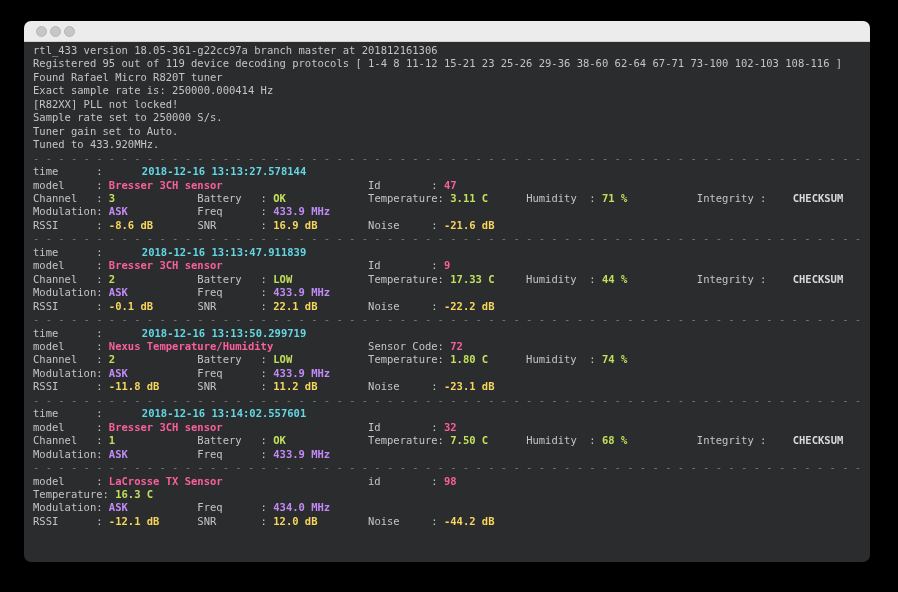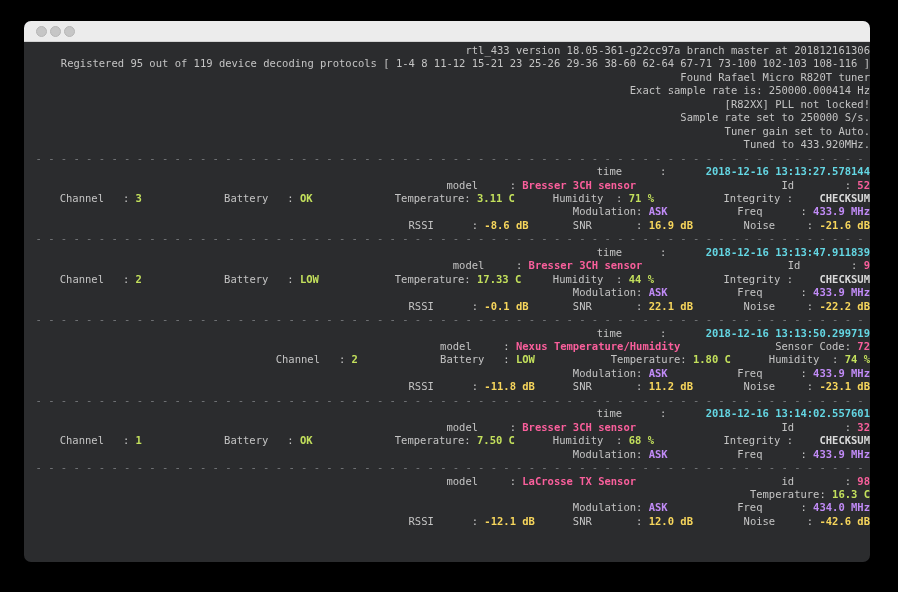--- a/index.html
+++ b/index.html
@@ -2,21 +2,21 @@
 <html style="--background: #2b2c2e; --foreground: #c4c4c4; --separator: #7a7d80; --cyan: #64d7e4; --pink: #fa5f9c; --lime: #c3e05c; --purple: #c18bf7; --yellow: #f7d65c; --white: #d9d9d9; --titlebar_bg: #ececec; --titlebar_border: #d2d2d2; --traffic_light_fill: #c6c6c6; --traffic_light_border: #b6b6b6;"><head>
 <meta charset="utf-8">
 <style>
   * { margin: 0; padding: 0; box-sizing: border-box; }
   html, body {
     width: 898px; height: 592px;
     background: #000000;
     overflow: hidden;
     font-family: "DejaVu Sans Mono", monospace;
   }
-  .screen { position: relative; width: 898px; height: 592px; background: #000; text-align: right; }
+  .screen { position: relative; width: 898px; height: 592px; background: #000; }
   .window {
     position: absolute; left: 24px; top: 21px;
     width: 846px; height: 541px;
     border-radius: 7px;
     overflow: hidden;
     background: var(--background);
     box-shadow: 0 18px 45px rgba(0,0,0,0.85);
   }
   .titlebar {
     height: 21px;
@@ -75,21 +75,21 @@
         <div class="line"><span class="seg fg">rtl_433 version 18.05-361-g22cc97a branch master at 201812161306</span></div>
         <div class="line"><span class="seg fg">Registered 95 out of 119 device decoding protocols [ 1-4 8 11-12 15-21 23 25-26 29-36 38-60 62-64 67-71 73-100 102-103 108-116 ]</span></div>
         <div class="line"><span class="seg fg">Found Rafael Micro R820T tuner</span></div>
         <div class="line"><span class="seg fg">Exact sample rate is: 250000.000414 Hz</span></div>
         <div class="line"><span class="seg fg">[R82XX] PLL not locked!</span></div>
         <div class="line"><span class="seg fg">Sample rate set to 250000 S/s.</span></div>
         <div class="line"><span class="seg fg">Tuner gain set to Auto.</span></div>
         <div class="line"><span class="seg fg">Tuned to 433.920MHz.</span></div>
         <div class="line"><span class="seg sep">- - - - - - - - - - - - - - - - - - - - - - - - - - - - - - - - - - - - - - - - - - - - - - - - - - - - - - - - - - - - - - - - - - </span></div>
         <div class="line"><span class="seg fg">time      : </span><span class="seg cyan">2018-12-16 13:13:27.578144</span></div>
-        <div class="line"><span class="seg fg">model     : </span><span class="seg pink">Bresser 3CH sensor</span><span class="seg fg">                       Id        : </span><span class="seg pink">52</span></div>
+        <div class="line"><span class="seg fg">model     : </span><span class="seg pink">Bresser 3CH sensor</span><span class="seg fg">                       Id        : </span><span class="seg pink">47</span></div>
         <div class="line"><span class="seg fg">Channel   : </span><span class="seg lime">3</span><span class="seg fg">             Battery   : </span><span class="seg lime">OK</span><span class="seg fg">             Temperature: </span><span class="seg lime">3.11 C</span><span class="seg fg">      Humidity  : </span><span class="seg lime">71 %</span><span class="seg fg">           Integrity : </span><span class="seg white">CHECKSUM</span></div>
         <div class="line"><span class="seg fg">Modulation: </span><span class="seg purple">ASK</span><span class="seg fg">           Freq      : </span><span class="seg purple">433.9 MHz</span></div>
         <div class="line"><span class="seg fg">RSSI      : </span><span class="seg yellow">-8.6 dB</span><span class="seg fg">       SNR       : </span><span class="seg yellow">16.9 dB</span><span class="seg fg">        Noise     : </span><span class="seg yellow">-21.6 dB</span></div>
         <div class="line"><span class="seg sep">- - - - - - - - - - - - - - - - - - - - - - - - - - - - - - - - - - - - - - - - - - - - - - - - - - - - - - - - - - - - - - - - - - </span></div>
         <div class="line"><span class="seg fg">time      : </span><span class="seg cyan">2018-12-16 13:13:47.911839</span></div>
         <div class="line"><span class="seg fg">model     : </span><span class="seg pink">Bresser 3CH sensor</span><span class="seg fg">                       Id        : </span><span class="seg pink">9</span></div>
         <div class="line"><span class="seg fg">Channel   : </span><span class="seg lime">2</span><span class="seg fg">             Battery   : </span><span class="seg lime">LOW</span><span class="seg fg">            Temperature: </span><span class="seg lime">17.33 C</span><span class="seg fg">     Humidity  : </span><span class="seg lime">44 %</span><span class="seg fg">           Integrity : </span><span class="seg white">CHECKSUM</span></div>
         <div class="line"><span class="seg fg">Modulation: </span><span class="seg purple">ASK</span><span class="seg fg">           Freq      : </span><span class="seg purple">433.9 MHz</span></div>
         <div class="line"><span class="seg fg">RSSI      : </span><span class="seg yellow">-0.1 dB</span><span class="seg fg">       SNR       : </span><span class="seg yellow">22.1 dB</span><span class="seg fg">        Noise     : </span><span class="seg yellow">-22.2 dB</span></div>
         <div class="line"><span class="seg sep">- - - - - - - - - - - - - - - - - - - - - - - - - - - - - - - - - - - - - - - - - - - - - - - - - - - - - - - - - - - - - - - - - - </span></div>
@@ -100,16 +100,16 @@
         <div class="line"><span class="seg fg">RSSI      : </span><span class="seg yellow">-11.8 dB</span><span class="seg fg">      SNR       : </span><span class="seg yellow">11.2 dB</span><span class="seg fg">        Noise     : </span><span class="seg yellow">-23.1 dB</span></div>
         <div class="line"><span class="seg sep">- - - - - - - - - - - - - - - - - - - - - - - - - - - - - - - - - - - - - - - - - - - - - - - - - - - - - - - - - - - - - - - - - - </span></div>
         <div class="line"><span class="seg fg">time      : </span><span class="seg cyan">2018-12-16 13:14:02.557601</span></div>
         <div class="line"><span class="seg fg">model     : </span><span class="seg pink">Bresser 3CH sensor</span><span class="seg fg">                       Id        : </span><span class="seg pink">32</span></div>
         <div class="line"><span class="seg fg">Channel   : </span><span class="seg lime">1</span><span class="seg fg">             Battery   : </span><span class="seg lime">OK</span><span class="seg fg">             Temperature: </span><span class="seg lime">7.50 C</span><span class="seg fg">      Humidity  : </span><span class="seg lime">68 %</span><span class="seg fg">           Integrity : </span><span class="seg white">CHECKSUM</span></div>
         <div class="line"><span class="seg fg">Modulation: </span><span class="seg purple">ASK</span><span class="seg fg">           Freq      : </span><span class="seg purple">433.9 MHz</span></div>
         <div class="line"><span class="seg sep">- - - - - - - - - - - - - - - - - - - - - - - - - - - - - - - - - - - - - - - - - - - - - - - - - - - - - - - - - - - - - - - - - - </span></div>
         <div class="line"><span class="seg fg">model     : </span><span class="seg pink">LaCrosse TX Sensor</span><span class="seg fg">                       id        : </span><span class="seg pink">98</span></div>
         <div class="line"><span class="seg fg">Temperature: </span><span class="seg lime">16.3 C</span></div>
         <div class="line"><span class="seg fg">Modulation: </span><span class="seg purple">ASK</span><span class="seg fg">           Freq      : </span><span class="seg purple">434.0 MHz</span></div>
-        <div class="line"><span class="seg fg">RSSI      : </span><span class="seg yellow">-12.1 dB</span><span class="seg fg">      SNR       : </span><span class="seg yellow">12.0 dB</span><span class="seg fg">        Noise     : </span><span class="seg yellow">-42.6 dB</span></div>
+        <div class="line"><span class="seg fg">RSSI      : </span><span class="seg yellow">-12.1 dB</span><span class="seg fg">      SNR       : </span><span class="seg yellow">12.0 dB</span><span class="seg fg">        Noise     : </span><span class="seg yellow">-44.2 dB</span></div>
       </div>
   </div>
 </div>
 
 </body></html>

